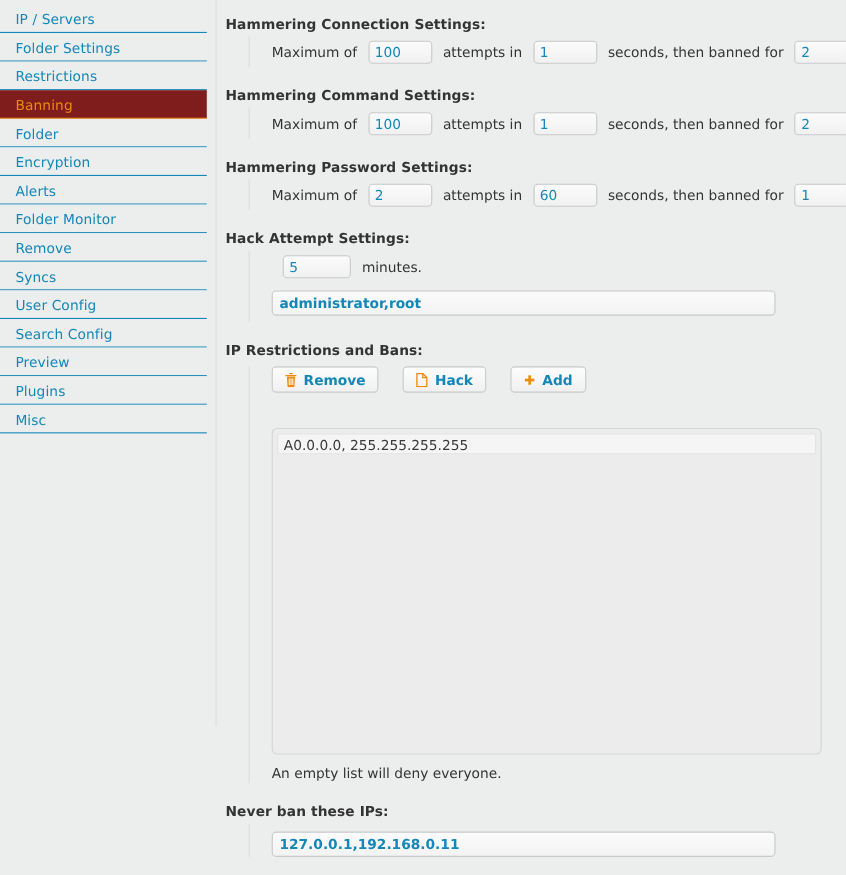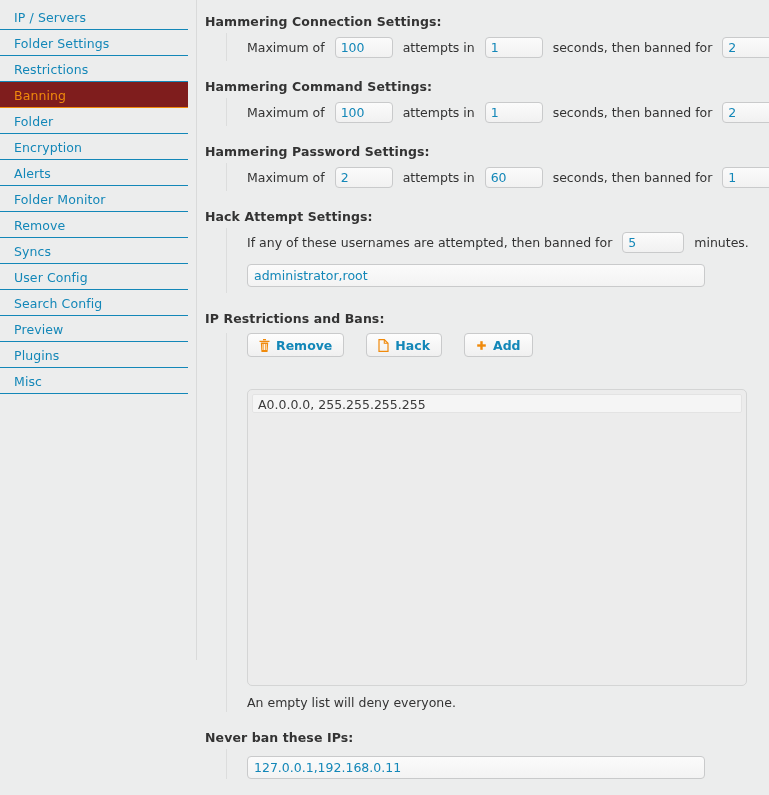--- a/index.html
+++ b/index.html
@@ -94,20 +94,21 @@
     width: 458px;
     height: 23px;
     border: 1px solid #c9cacb;
     border-radius: 4px;
     background: linear-gradient(to bottom, #fbfbfb 0%, #f3f3f3 100%);
     color: #1387b8;
     font-size: 12.5px;
     font-family: "DejaVu Sans", "Liberation Sans", sans-serif;
     padding: 0 6px;
     outline: none;
+    font-weight: bold;
   }
 
   .btn-row { display: flex; gap: 22px; margin: 7px 0 8px 0; }
   button.tbtn {
     display: inline-flex;
     align-items: center;
     gap: 6px;
     height: 24px;
     padding: 0 11px;
     border: 1px solid #c9cacb;
@@ -213,21 +214,20 @@
         <input class="num" type="text" value="60" style="">
         <span class="lbl">seconds, then banned for</span>
         <input class="num" type="text" value="1" style="">
         <span class="lbl">minutes.</span>
       </div>
     </div>
 
     <div class="sec-title spaced">Hack Attempt Settings:</div>
     <div class="indent">
       <div class="row">
-        <span class="lbl">If any of these usernames are attempted, then banned for</span>
         <input class="num wide" type="text" value="5" style="">
         <span class="lbl">minutes.</span>
       </div>
       <div style="height:8px"></div>
       <input class="text-wide" type="text" value="administrator,root" style="">
       <div style="height:6px"></div>
     </div>
 
     <div class="sec-title spaced">IP Restrictions and Bans:</div>
     <div class="indent">

